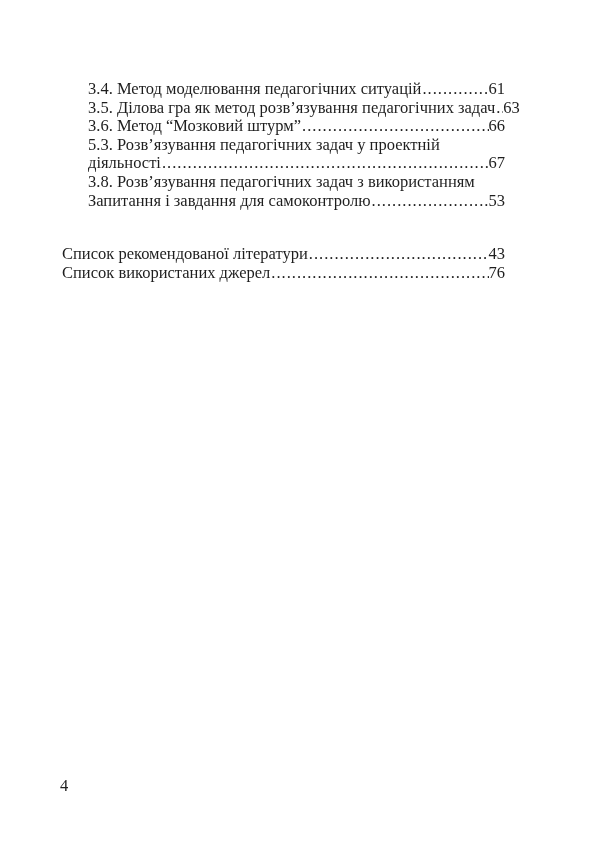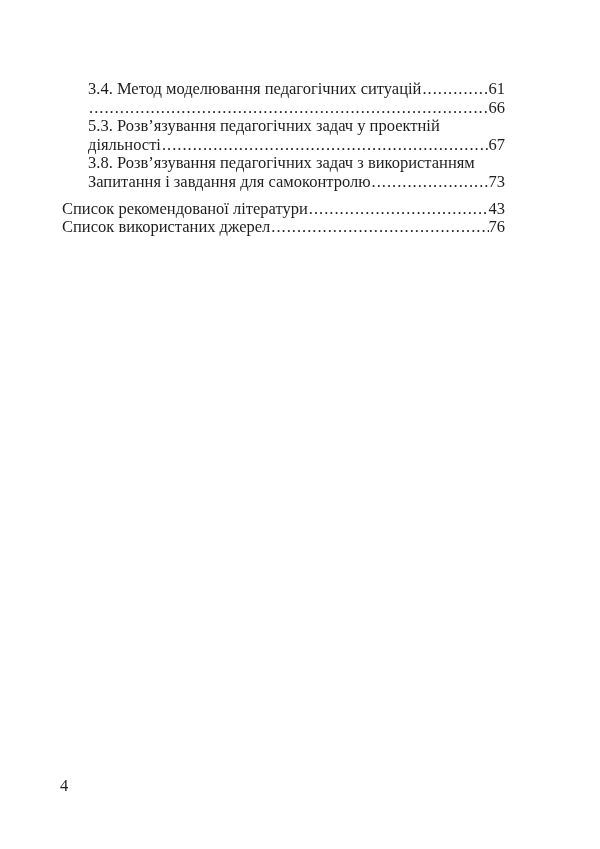--- a/index.html
+++ b/index.html
@@ -25,21 +25,21 @@
     line-height: 18.6px;
   }
   .toc-line {
     display: flex;
     align-items: flex-start;
   }
   .toc-line.indent {
     padding-left: 26px;
   }
   .toc-line.gap-above {
-    margin-top: 8px;
+    margin-top: 35px;
   }
   .entry-text {
     white-space: nowrap;
     flex: 0 0 auto;
   }
   .leader {
     flex: 1 1 auto;
     overflow: hidden;
     white-space: nowrap;
     min-width: 6px;
@@ -67,22 +67,28 @@
 
 <div class="page">
   <div class="toc">
 
     <div class="toc-line indent">
       <span class="entry-text">3.4. Метод моделювання педагогічних ситуацій</span>
       <span class="leader"></span>
       <span class="entry-page">61</span>
     </div>
 
+    <div class="toc-line indent">
+      <span class="entry-text">3.5. Ділова гра як метод розв’язування педагогічних задач</span>
+      <span class="leader"></span>
+      <span class="entry-page">63</span>
+    </div>
 
     <div class="toc-line indent">
+      <span class="entry-text">3.6. Метод “Мозковий штурм”</span>
       <span class="leader"></span>
       <span class="entry-page">66</span>
     </div>
 
     <div class="toc-line indent">
       <span class="entry-text">5.3. Розв’язування педагогічних задач у проектній</span>
     </div>
 
     <div class="toc-line indent">
       <span class="entry-text">діяльності</span>
@@ -91,21 +97,21 @@
     </div>
 
     <div class="toc-line indent">
       <span class="entry-text">3.8. Розв’язування педагогічних задач з використанням</span>
     </div>
 
 
     <div class="toc-line indent">
       <span class="entry-text">Запитання і завдання для самоконтролю</span>
       <span class="leader"></span>
-      <span class="entry-page">73</span>
+      <span class="entry-page">53</span>
     </div>
 
     <div class="toc-line gap-above">
       <span class="entry-text">Список рекомендованої літератури</span>
       <span class="leader"></span>
       <span class="entry-page">43</span>
     </div>
 
     <div class="toc-line">
       <span class="entry-text">Список використаних джерел</span>

